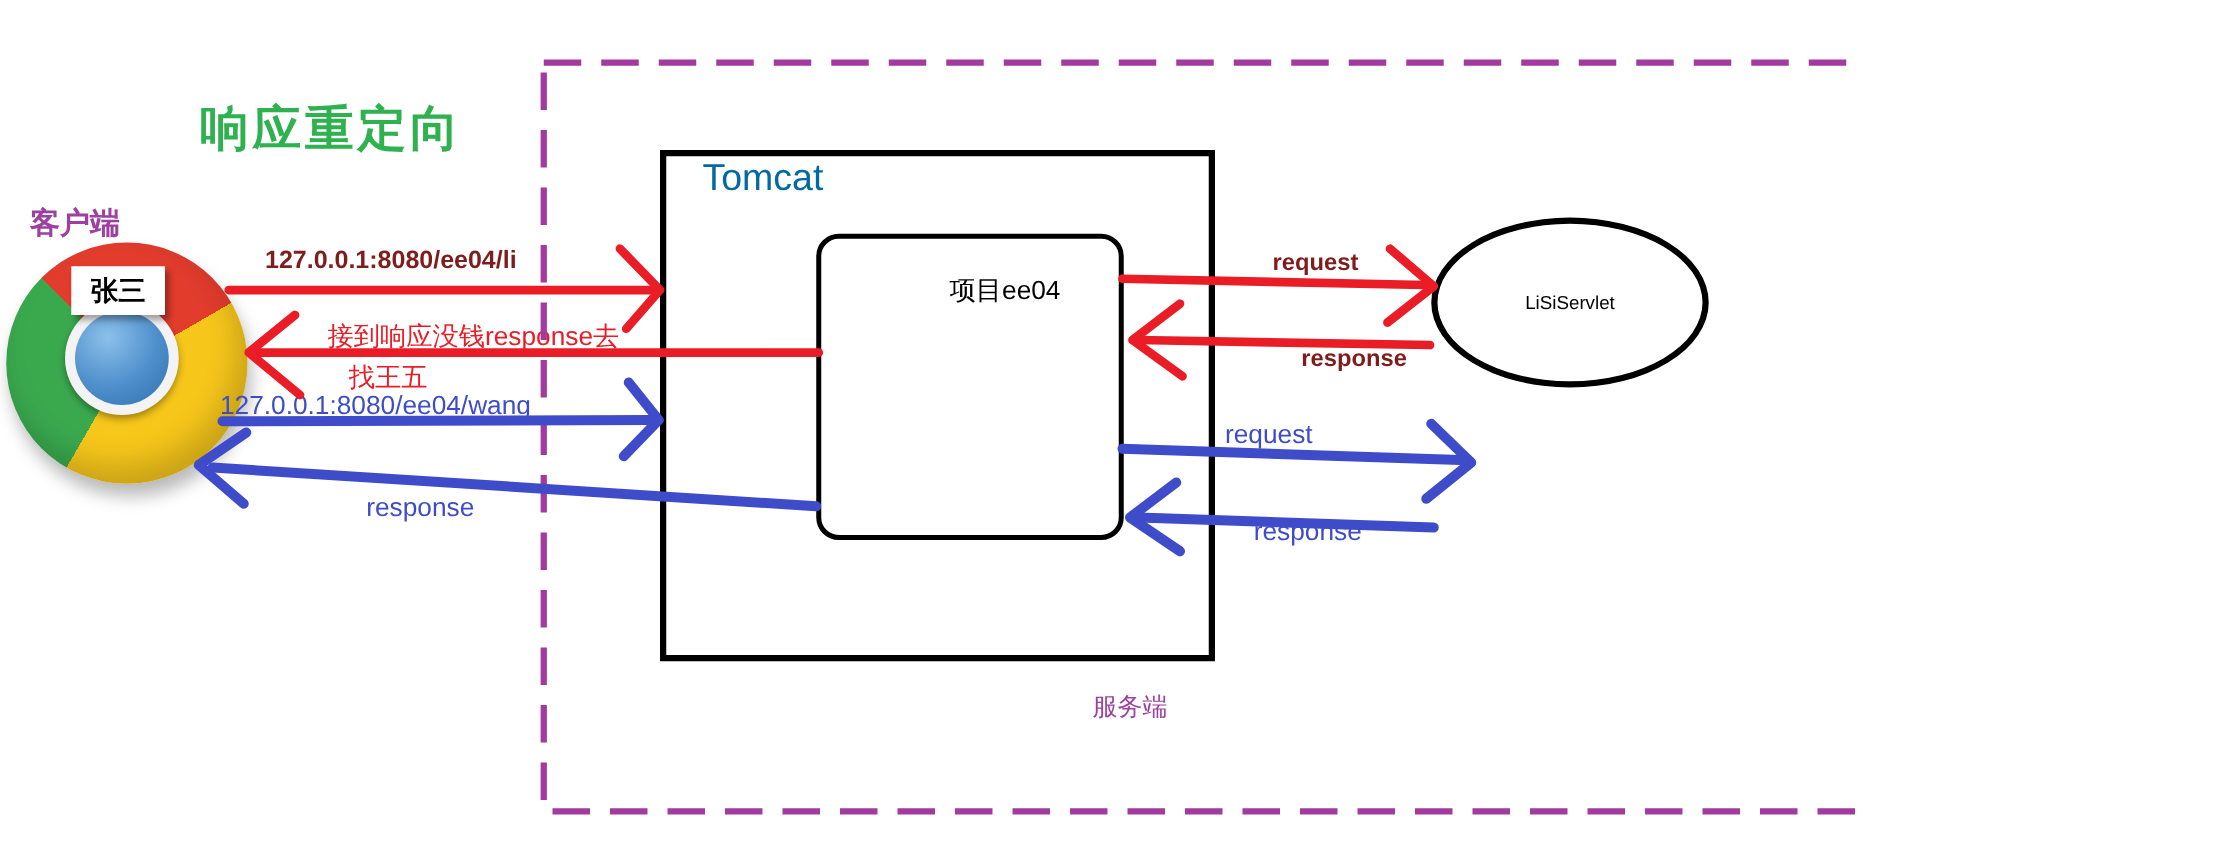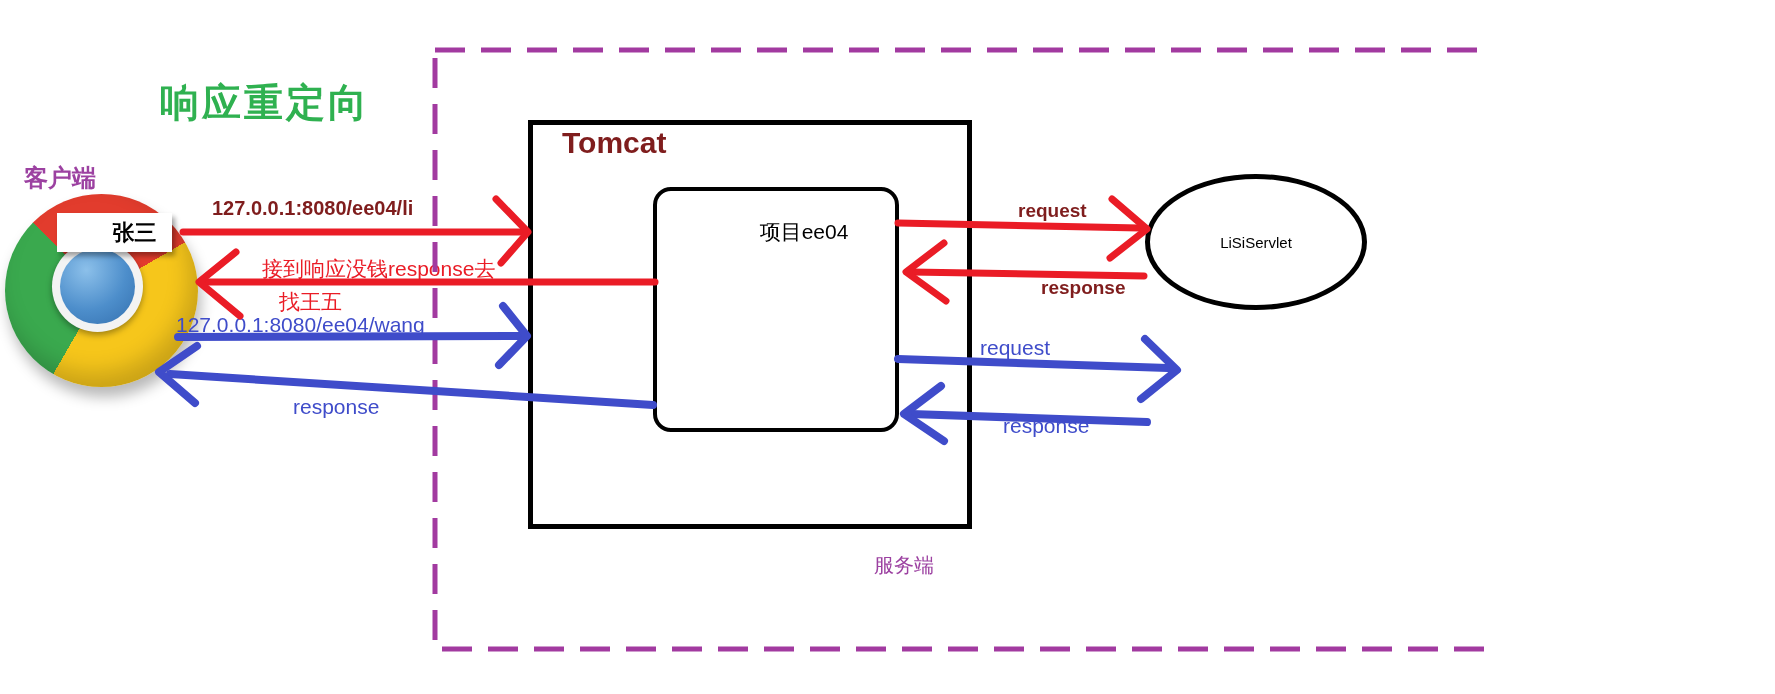--- a/index.html
+++ b/index.html
@@ -41,30 +41,30 @@
   }
   .chrome-core{
     left:60px;top:217px;width:75px;height:75px;border-radius:50%;
     background:radial-gradient(circle at 35% 28%, #8cc0ea 0%, #4d8ecb 55%, #336fae 100%);
   }
   .user-badge{
     left:57px;top:181px;width:75px;height:39px;
     background:#fff;
     box-shadow:3px 4px 5px rgba(0,0,0,.35);
     display:flex;align-items:center;justify-content:center;
-    font-size:22px;font-weight:bold;color:#000;padding-left:40px;
+    font-size:22px;font-weight:bold;color:#000;
   }
   
   .tomcat-box{
     left:528px;top:88px;width:444px;height:409px;
     border:5px solid #000;box-sizing:border-box;background:transparent;
   }
   .tomcat-label{
     left:562px;top:94px;
-    font-size:30px;font-weight:bold;color:#7f1d1d;
+    font-size:30px;font-weight:normal;color:#0369a1;
   }
   .project-box{
     left:653px;top:155px;width:246px;height:245px;
     border:4px solid #000;border-radius:18px;box-sizing:border-box;background:#fff;
   }
   .project-label{
     left:653px;top:186px;width:246px;text-align:center;
     font-size:21px;color:#000;padding-left:28px;
   }
   

